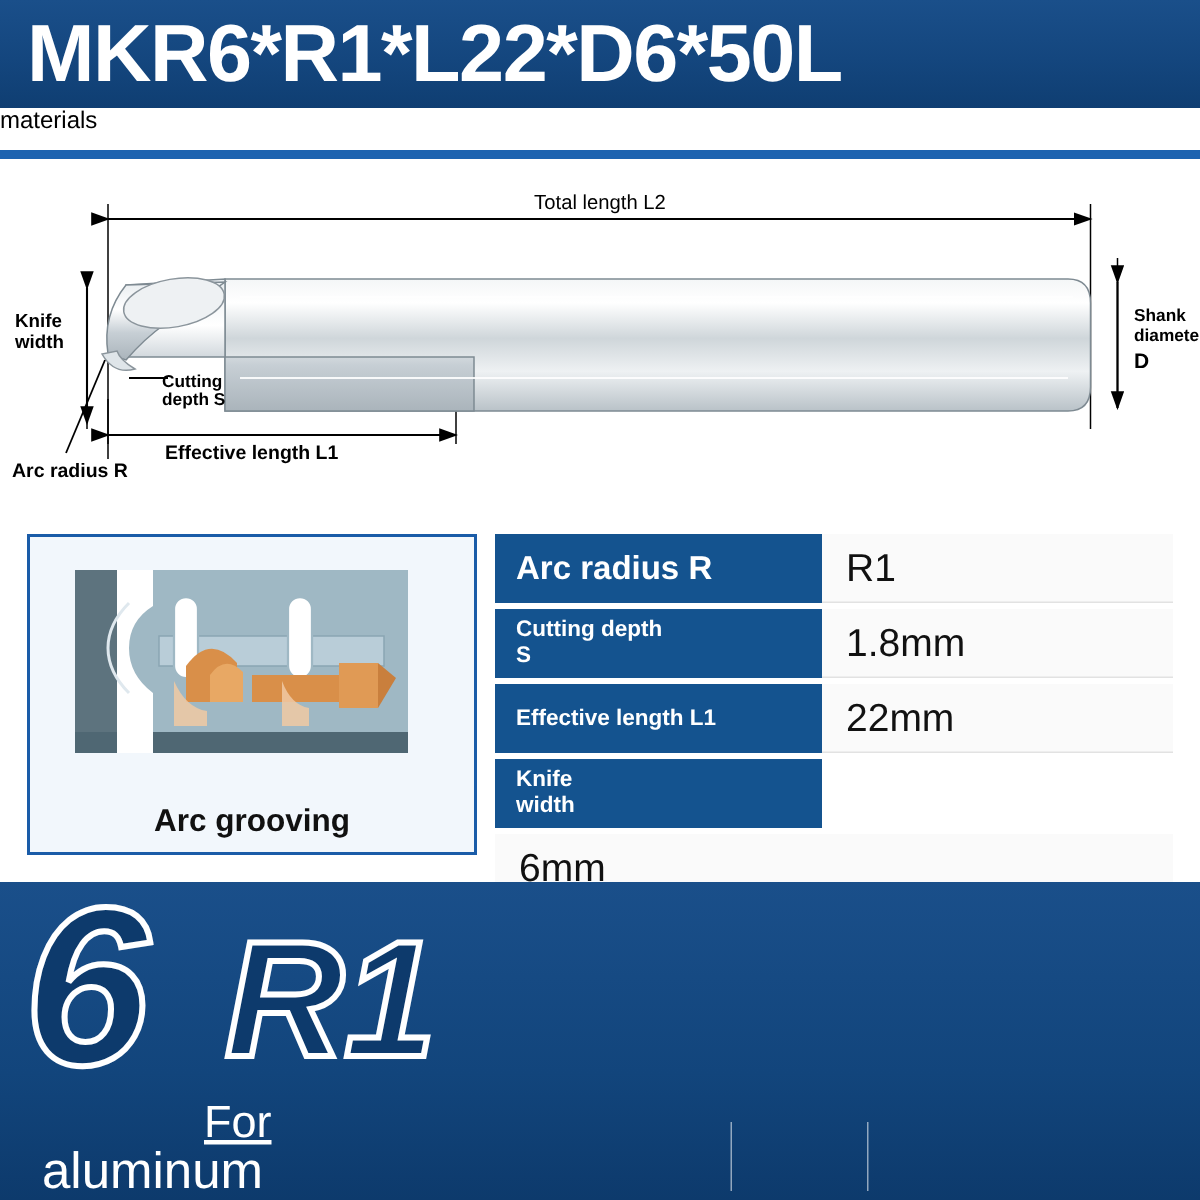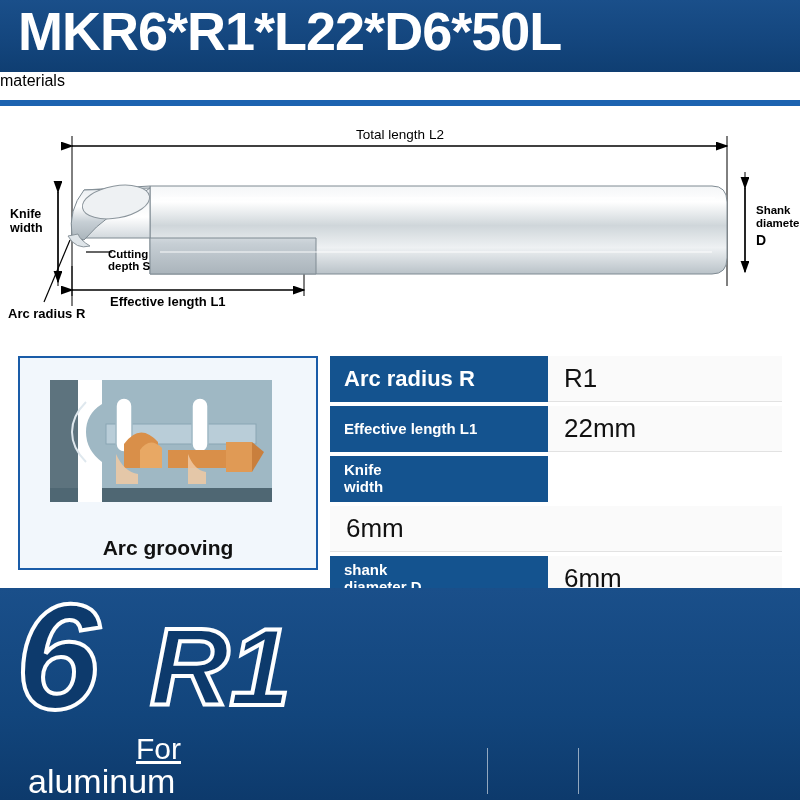--- a/index.html
+++ b/index.html
@@ -10,21 +10,21 @@
     overflow:hidden;
     position:relative;
   }
   .page{position:relative;width:800px;height:800px;}
 
   
   .header{
     position:absolute;left:0;top:0;width:800px;height:72px;
     background:linear-gradient(180deg,#1a4f8a 0%,#14467e 55%,#0f3e72 100%);
     box-sizing:border-box;
-    display:flex;align-items:flex-start;
+    display:flex;align-items:center;
   }
   .header .title{
     color:#ffffff;
     font-size:54px;
     font-weight:bold;
     letter-spacing:-1px;
     padding-left:18px;
     white-space:nowrap;
   }
   .header-underline{
@@ -225,20 +225,25 @@
     <div class="pic-caption">Arc grooving</div>
   </div>
 
   <div class="spec">
 
     <div class="spec-row">
       <div class="spec-key big">Arc radius R</div>
       <div class="spec-val">R1</div>
     </div>
 
+    <div class="spec-row">
+      <div class="spec-key med" style="white-space:pre-line">Cutting depth
+S</div>
+      <div class="spec-val">1.8mm</div>
+    </div>
 
     <div class="spec-row">
       <div class="spec-key med">Effective length L1</div>
       <div class="spec-val">22mm</div>
     </div>
 
     <div class="spec-row">
       <div class="spec-key med" style="white-space:pre-line">Knife
 width</div>
     </div>

